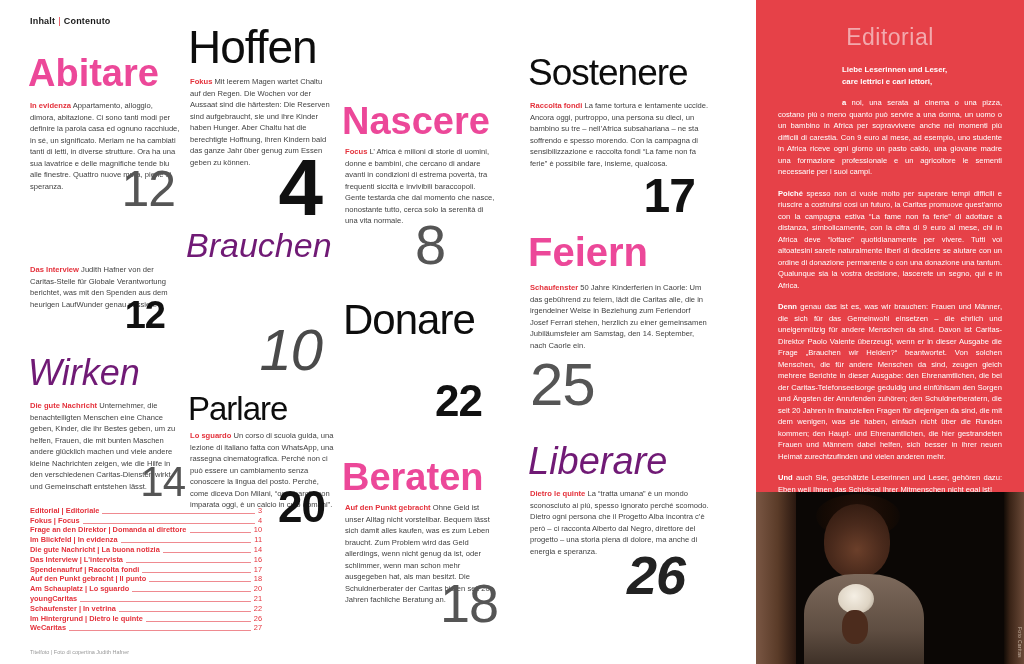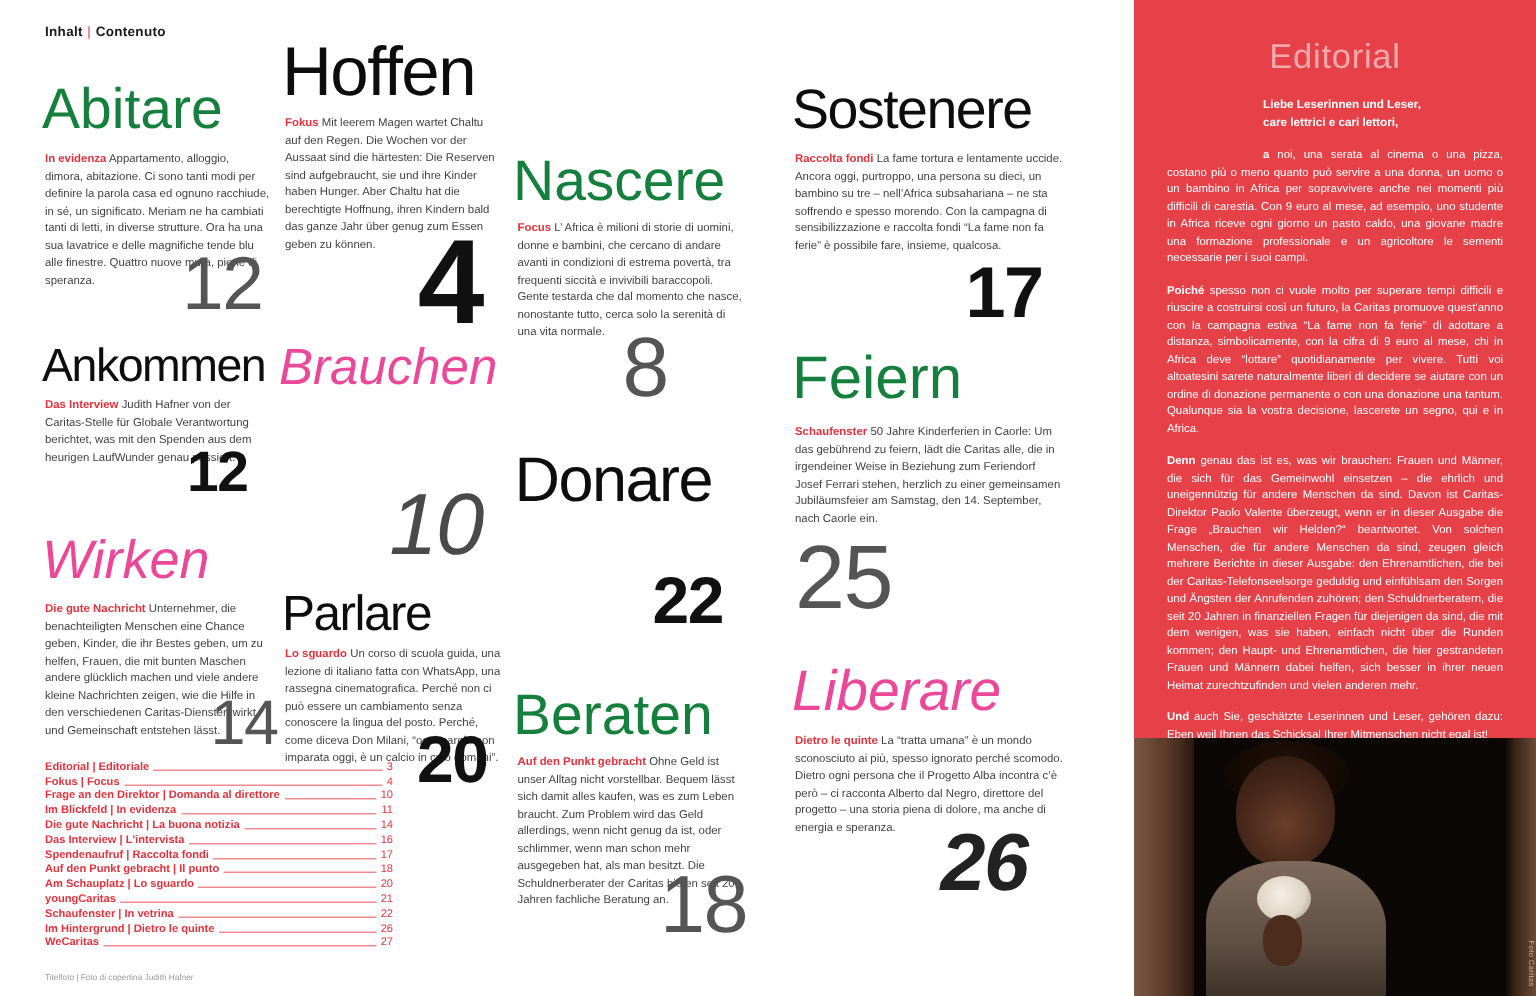--- a/index.html
+++ b/index.html
@@ -4,22 +4,22 @@
 <style>
   html,body{margin:0;padding:0;background:#888;}
   #page{position:relative;width:1024px;height:664px;background:#fff;overflow:hidden;
         font-family:"Liberation Sans",sans-serif;color:#1a1a1a;}
 
   .hdr{position:absolute;left:30px;top:16px;font-size:9px;font-weight:700;letter-spacing:.2px;}
   .hdr .sep{color:#e4323c;font-weight:400;padding:0 3px;}
 
   .title{position:absolute;white-space:nowrap;color:#0d0d0d;}
   .title.bold{font-weight:400;letter-spacing:-1px;}
-  .title.thin{font-weight:400;color:#15803d;letter-spacing:0;}
-  .title.thinitalic{font-weight:100;font-style:italic;color:#ec4899;text-align:right;}
+  .title.thin{font-weight:700;color:#ec4899;letter-spacing:0;}
+  .title.thinitalic{font-weight:100;font-style:italic;color:#701a75;text-align:right;}
 
   .body{position:absolute;font-size:7.6px;line-height:11.5px;color:#3f3f3f;text-align:left;}
   .tag{color:#e4323c;font-weight:700;}
 
   .num{position:absolute;letter-spacing:-1px;color:#111;}
   .num.bold{font-weight:700;}
   .num.thin{font-weight:100;color:#555;}
   .num.thinitalic{font-weight:100;font-style:italic;color:#4a4a4a;}
   .num.bolditalic{font-weight:600;font-style:italic;color:#222;}
   .ar{text-align:right;} .ac{text-align:center;} .al{text-align:left;}
@@ -70,21 +70,20 @@
   <div class="hdr">
     <span>Inhalt</span><span class="sep">|</span><span>Contenuto</span>
   </div>
 
   <div class="title thin" style="left:28px;top:52px;font-size:38px;">Abitare</div>
   <div class="body" style="left:30px;top:100px;width:150px;">
     <span class="tag">In evidenza</span> <span>Appartamento, alloggio, dimora, abitazione. Ci sono tanti modi per definire la parola casa ed ognuno racchiude, in sé, un significato. Meriam ne ha cambiati tanti di letti, in diverse strutture. Ora ha una sua lavatrice e delle magnifiche tende blu alle finestre. Quattro nuove mura, piene di speranza.</span>
   </div>
   <div class="num thin ar" style="left:90px;top:160px;width:85px;font-size:50px;">12</div>
 
-  <div class="title bold" style="left:28px;top:226px;font-size:31px;">Ankommen</div>
   <div class="body" style="left:30px;top:264px;width:152px;">
     <span class="tag">Das Interview</span> <span>Judith Hafner von der Caritas-Stelle für Globale Verantwortung berichtet, was mit den Spenden aus dem heurigen LaufWunder genau passiert.</span>
   </div>
   <div class="num bold ar" style="left:80px;top:294px;width:85px;font-size:38px;">12</div>
 
   <div class="title thinitalic" style="left:28px;top:352px;font-size:36px;">Wirken</div>
   <div class="body" style="left:30px;top:400px;width:154px;">
     <span class="tag">Die gute Nachricht</span> <span>Unternehmer, die benachteiligten Menschen eine Chance geben, Kinder, die ihr Bestes geben, um zu helfen, Frauen, die mit bunten Maschen andere glücklich machen und viele andere kleine Nachrichten zeigen, wie die Hilfe in den verschiedenen Caritas-Diensten wirkt und Gemeinschaft entstehen lässt.</span>
   </div>
   <div class="num thin ar" style="left:100px;top:458px;width:85px;font-size:42px;">14</div>

